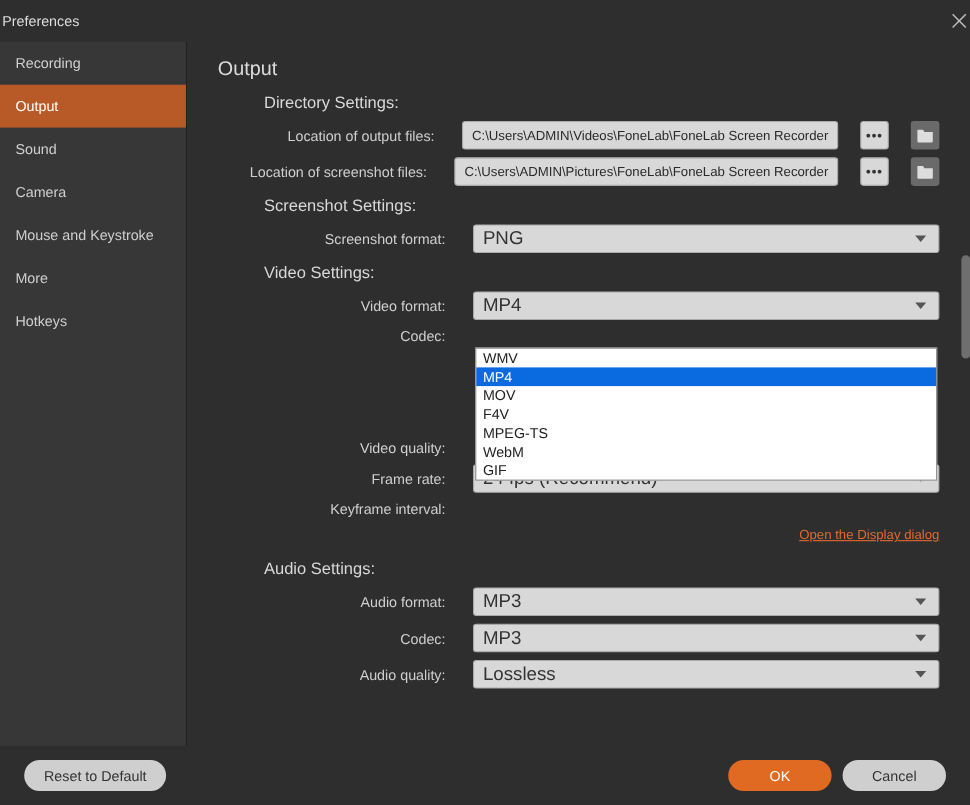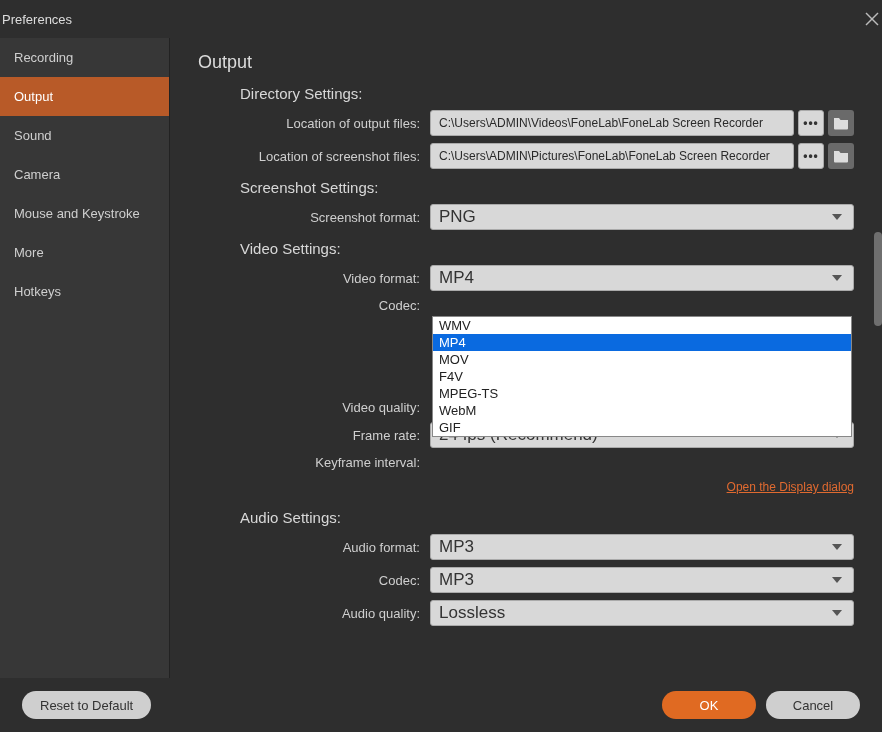--- a/index.html
+++ b/index.html
@@ -9,22 +9,22 @@
   .close-btn { width: 16px; height: 16px; cursor: pointer; }
   .close-btn svg { stroke: #bbb; }
   .body { display: flex; height: 640px; }
   .sidebar { width: 170px; background: #373737; border-right: 1px solid #222; }
   .sidebar-item { padding: 12px 14px; font-size: 13px; color: #cfcfcf; cursor: pointer; }
   .sidebar-item.active { background: #b85a28; color: #fff; }
   .main { flex: 1; padding: 14px 28px 8px 28px; overflow: hidden; position: relative; }
   .page-title { font-size: 18px; color: #dcdcdc; margin-bottom: 12px; }
   .section-title { font-size: 15px; color: #d8d8d8; margin: 10px 0 8px 42px; }
   .row { display: flex; align-items: center; margin-bottom: 7px; }
-  .row-label { width: 232px; text-align: right; padding-right: 10px; font-size: 13px; color: #cfcfcf; }
-  .row-controls { flex: 1; display: flex; gap: 4px; }
+  .row-label { width: 232px; text-align: right; padding-right: 25px; font-size: 13px; color: #cfcfcf; }
+  .row-controls { flex: 1; display: flex; gap: 20px; }
   .text-input { flex: 1; height: 26px; background: #d8d8d8; border: 1px solid #aaa; color: #2a2a2a; font-size: 12px; padding: 0 8px; border-radius: 3px; white-space: nowrap; overflow: hidden; display:flex; align-items:center;}
   .small-btn { width: 26px; height: 26px; background: #d8d8d8; border: 1px solid #aaa; border-radius: 3px; display: flex; align-items: center; justify-content: center; cursor: pointer; font-weight: bold; color:#333; font-size:12px; letter-spacing:1px;}
   .folder-btn { width: 26px; height: 26px; background: #6a6a6a; border-radius: 3px; display:flex; align-items:center; justify-content:center; cursor:pointer;}
   .folder-btn svg { fill: #ddd; }
   .select { flex: 1; height: 26px; background: #d8d8d8; border: 1px solid #aaa; border-radius: 3px; display:flex; align-items:center; justify-content:space-between; padding: 0 8px; font-size: 17px; color:#333; cursor:pointer;}
   .chevron { width: 16px; height: 16px; }
   .chevron svg { fill: #555; }
   .help-btn { width:22px; height:22px; border:1px solid #888; border-radius:50%; display:flex; align-items:center; justify-content:center; color:#ccc; font-size:13px; font-weight:bold; margin-left:6px; cursor:pointer;}
   .link-row { text-align: right; padding-right: 0; margin-top:6px; margin-bottom:14px;}
   .link-row a { color:#e06a30; font-size:12px; text-decoration:underline; cursor:pointer;}

